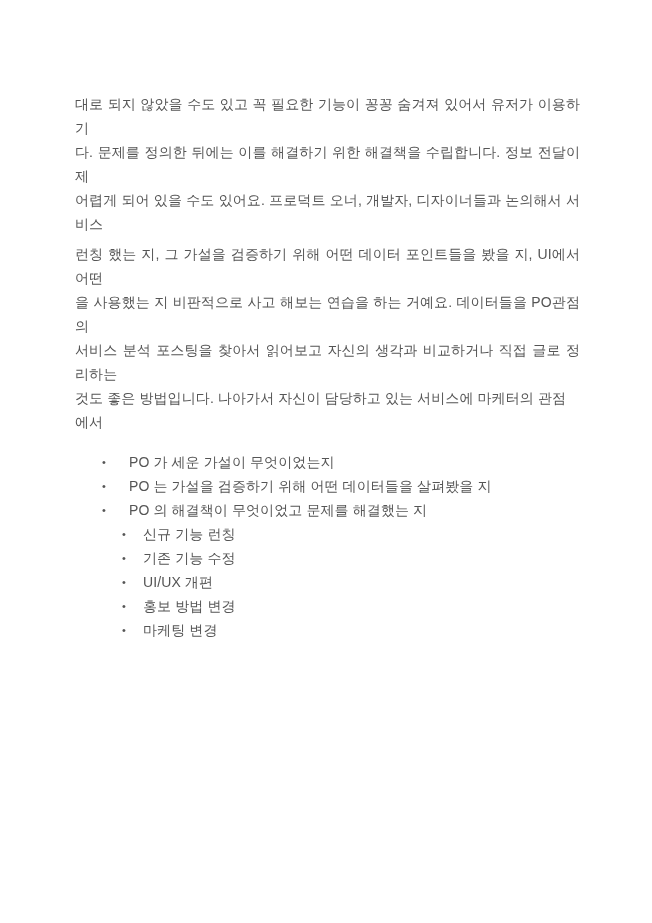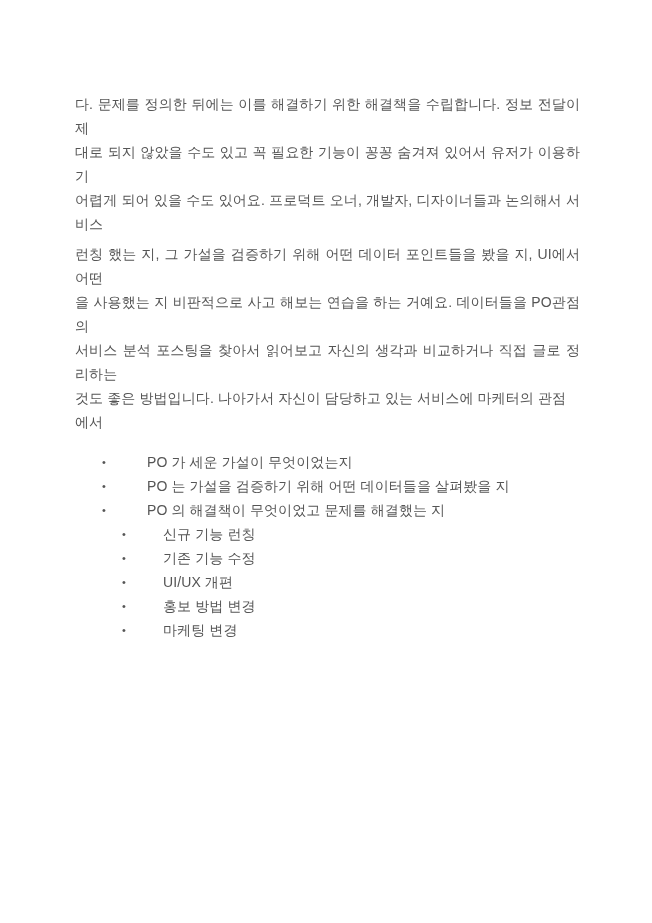--- a/index.html
+++ b/index.html
@@ -50,33 +50,33 @@
     position: absolute;
     left: 27px;
     top: 0;
     line-height: 24px;
   }
   .li .marker.dot {
     font-size: 11px;
   }
   .li .txt {
     display: block;
-    margin-left: 72px;
+    margin-left: 54px;
   }
   .li.lvl2 .marker { left: 47px; }
-  .li.lvl2 .txt { margin-left: 88px; }
+  .li.lvl2 .txt { margin-left: 68px; }
 </style>
 </head>
 <body style="background: rgb(255, 255, 255);">
 
 <div class="page">
   <div class="content" style="color: rgb(85, 85, 85);">
       <div class="para">
+        <div class="line fit">대로 되지 않았을 수도 있고 꼭 필요한 기능이 꽁꽁 숨겨져 있어서 유저가 이용하기</div>
         <div class="line fit">다. 문제를 정의한 뒤에는 이를 해결하기 위한 해결책을 수립합니다. 정보 전달이 제</div>
-        <div class="line fit">대로 되지 않았을 수도 있고 꼭 필요한 기능이 꽁꽁 숨겨져 있어서 유저가 이용하기</div>
         <div class="line fit">어렵게 되어 있을 수도 있어요. 프로덕트 오너, 개발자, 디자이너들과 논의해서 서비스</div>
       </div>
       <div class="para">
         <div class="line fit">런칭 했는 지, 그 가설을 검증하기 위해 어떤 데이터 포인트들을 봤을 지, UI에서 어떤</div>
         <div class="line fit">을 사용했는 지 비판적으로 사고 해보는 연습을 하는 거예요. 데이터들을 PO관점의</div>
         <div class="line fit">서비스 분석 포스팅을 찾아서 읽어보고 자신의 생각과 비교하거나 직접 글로 정리하는</div>
         <div class="line">것도 좋은 방법입니다. 나아가서 자신이 담당하고 있는 서비스에 마케터의 관점에서</div>
       </div>
       <div class="list">
         <div class="li lvl1">

